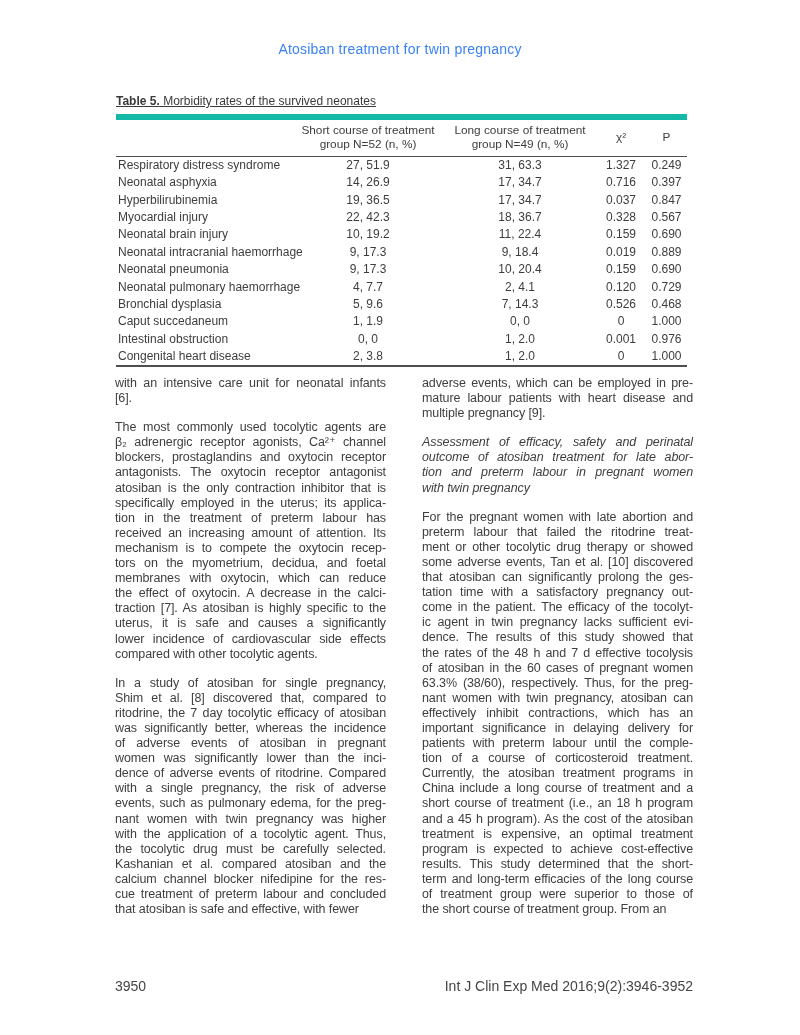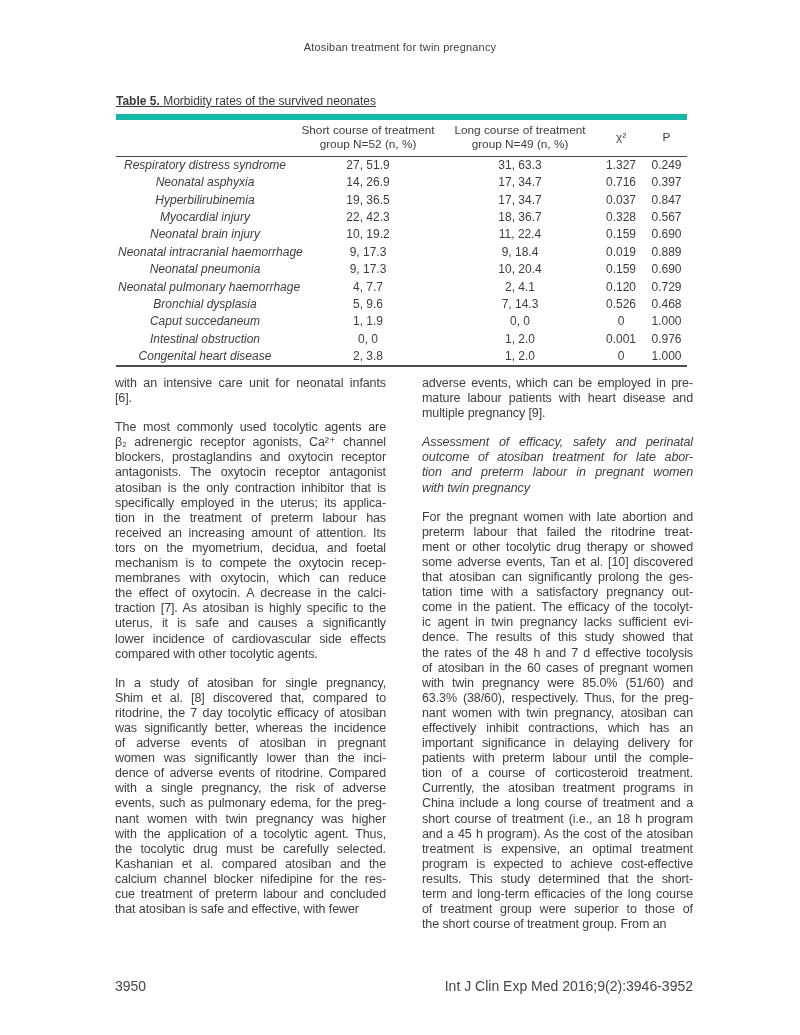--- a/index.html
+++ b/index.html
@@ -14,23 +14,23 @@
     margin: 0 auto;
   }
 
   
   .running-title {
     position: absolute;
     top: 41px;
     left: 0;
     width: 100%;
     text-align: center;
-    font-size: 11px;
+    font-size: 14px;
     letter-spacing: 0.2px;
-    color: #404040;
+    color: #3b82f6;
   }
 
   
   .table-block {
     position: absolute;
     top: 94px;
     left: 116px;
     width: 571px;
   }
   .caption {
@@ -68,23 +68,22 @@
     color: #3d3d3d;
   }
   table.data-table tbody td {
     padding: 2.1px 0;
     line-height: 13.2px;
     text-align: center;
     vertical-align: middle;
     white-space: nowrap;
   }
   table.data-table tbody td.lbl {
-    text-align: center;
+    text-align: left;
     padding-left: 2px;
-    font-style: italic;
   }
 
   
   .body-cols {
     position: absolute;
     top: 376px;
     left: 115px;
     width: 578px;
     display: flex;
     gap: 36px;
@@ -241,22 +240,22 @@
         </div>
         <div class="para">
           <div class="tline">The most commonly used tocolytic agents are</div>
           <div class="tline">β₂ adrenergic receptor agonists, Ca²⁺ channel</div>
           <div class="tline">blockers, prostaglandins and oxytocin receptor</div>
           <div class="tline">antagonists. The oxytocin receptor antagonist</div>
           <div class="tline">atosiban is the only contraction inhibitor that is</div>
           <div class="tline">specifically employed in the uterus; its applica-</div>
           <div class="tline">tion in the treatment of preterm labour has</div>
           <div class="tline">received an increasing amount of attention. Its</div>
+          <div class="tline">mechanism is to compete the oxytocin recep-</div>
           <div class="tline">tors on the myometrium, decidua, and foetal</div>
-          <div class="tline">mechanism is to compete the oxytocin recep-</div>
           <div class="tline">membranes with oxytocin, which can reduce</div>
           <div class="tline">the effect of oxytocin. A decrease in the calci-</div>
           <div class="tline">traction [7]. As atosiban is highly specific to the</div>
           <div class="tline">uterus, it is safe and causes a significantly</div>
           <div class="tline">lower incidence of cardiovascular side effects</div>
           <div class="tline last">compared with other tocolytic agents.</div>
         </div>
         <div class="para">
           <div class="tline">In a study of atosiban for single pregnancy,</div>
           <div class="tline">Shim et al. [8] discovered that, compared to</div>
@@ -293,21 +292,20 @@
           <div class="tline">preterm labour that failed the ritodrine treat-</div>
           <div class="tline">ment or other tocolytic drug therapy or showed</div>
           <div class="tline">some adverse events, Tan et al. [10] discovered</div>
           <div class="tline">that atosiban can significantly prolong the ges-</div>
           <div class="tline">tation time with a satisfactory pregnancy out-</div>
           <div class="tline">come in the patient. The efficacy of the tocolyt-</div>
           <div class="tline">ic agent in twin pregnancy lacks sufficient evi-</div>
           <div class="tline">dence. The results of this study showed that</div>
           <div class="tline">the rates of the 48 h and 7 d effective tocolysis</div>
           <div class="tline">of atosiban in the 60 cases of pregnant women</div>
-          <div class="tline">with twin pregnancy were 85.0% (51/60) and</div>
           <div class="tline">63.3% (38/60), respectively. Thus, for the preg-</div>
           <div class="tline">nant women with twin pregnancy, atosiban can</div>
           <div class="tline">effectively inhibit contractions, which has an</div>
           <div class="tline">important significance in delaying delivery for</div>
           <div class="tline">patients with preterm labour until the comple-</div>
           <div class="tline">tion of a course of corticosteroid treatment.</div>
           <div class="tline">Currently, the atosiban treatment programs in</div>
           <div class="tline">China include a long course of treatment and a</div>
           <div class="tline">short course of treatment (i.e., an 18 h program</div>
           <div class="tline">and a 45 h program). As the cost of the atosiban</div>

